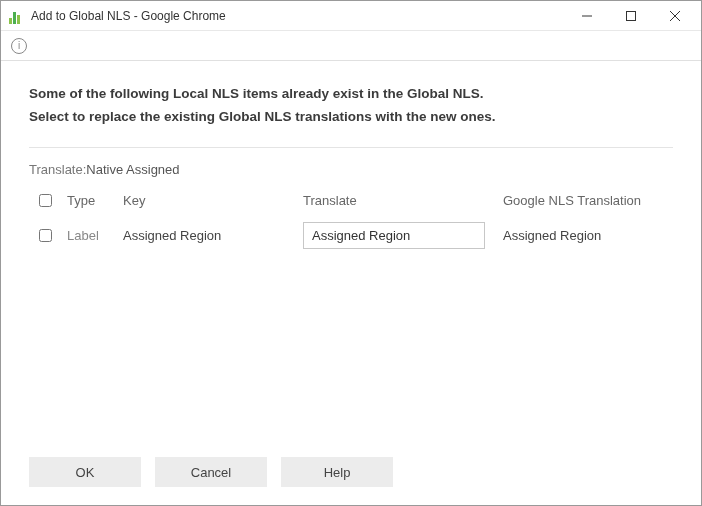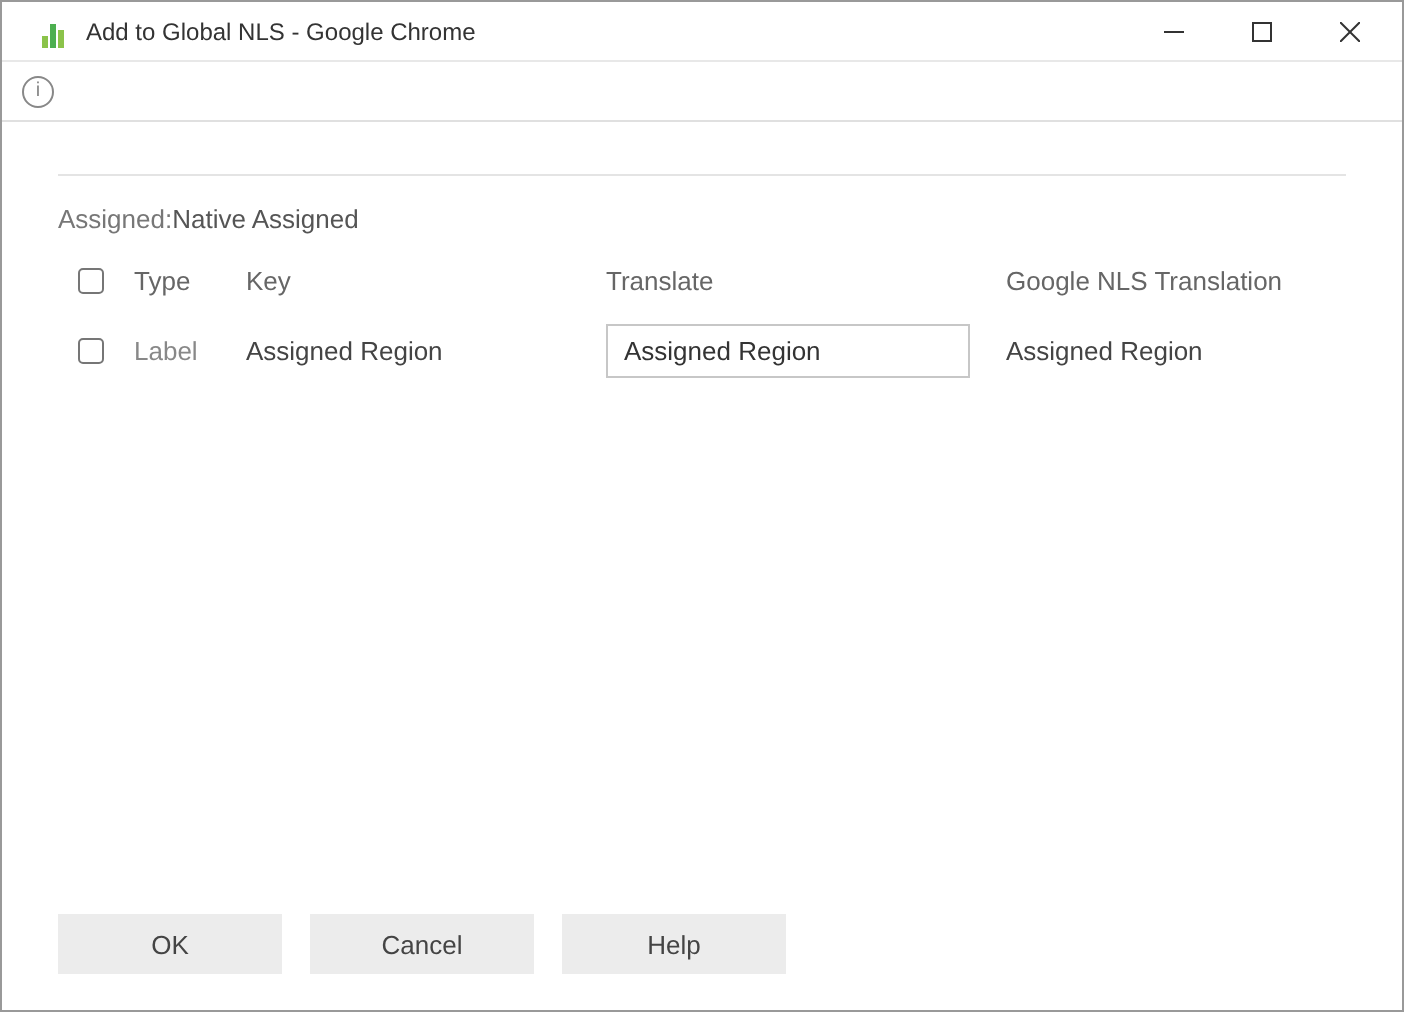--- a/index.html
+++ b/index.html
@@ -11,21 +11,21 @@
     background: #fff;
     width: 702px;
     height: 506px;
     border: 1px solid #999;
     position: relative;
   }
   .titlebar {
     display: flex;
     align-items: center;
     height: 30px;
-    padding: 0 4px 0 20px;
+    padding: 0 4px 0 8px;
     background: #fff;
     border-bottom: 1px solid #e8e8e8;
   }
   .titlebar-icon {
     width: 16px;
     height: 16px;
     margin-right: 6px;
     display: inline-flex;
     align-items: flex-end;
     gap: 1px;
@@ -187,23 +187,27 @@
         </svg>
     </div>
   </div>
 </div>
 
 <div class="addrbar">
   <span class="info-icon">i</span>
 </div>
 
 <div class="content">
+  <div class="intro">
+    <div>Some of the following Local NLS items already exist in the Global NLS.</div>
+    <div>Select to replace the existing Global NLS translations with the new ones.</div>
+  </div>
   <hr class="divider">
   <div class="lang-row">
-    <span class="lang-label">Assigned:</span><span>Native Assigned</span>
+    <span class="lang-label">Translate:</span><span>Native Assigned</span>
   </div>
 
   <table class="grid">
     <thead>
       <tr>
         <th class="col-cb"><input type="checkbox" style=""></th>
         <th class="col-type">Type</th>
         <th class="col-key">Key</th>
         <th class="col-trans">Translate</th>
         <th>Google NLS Translation</th>

